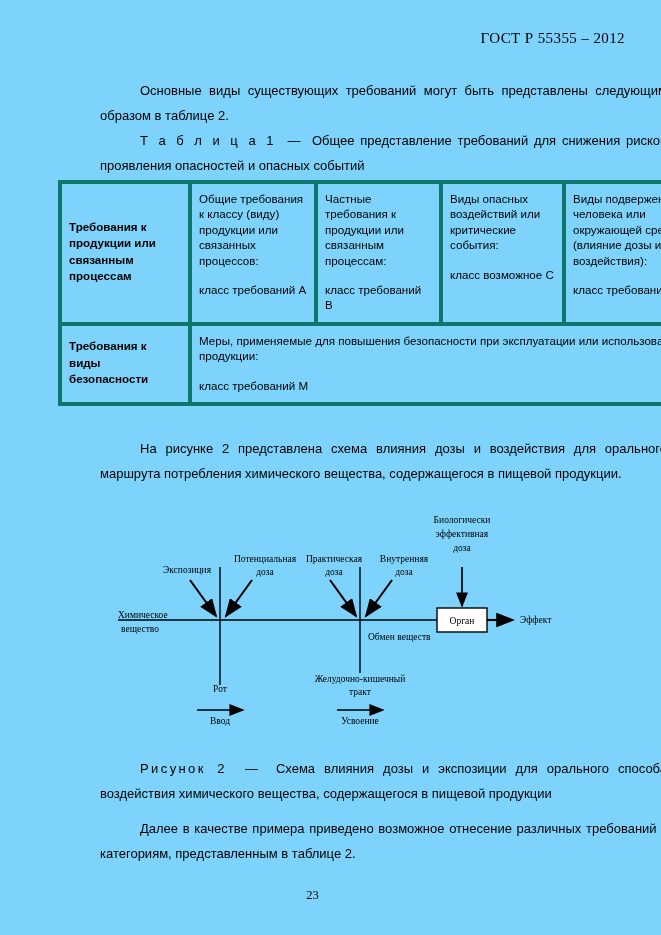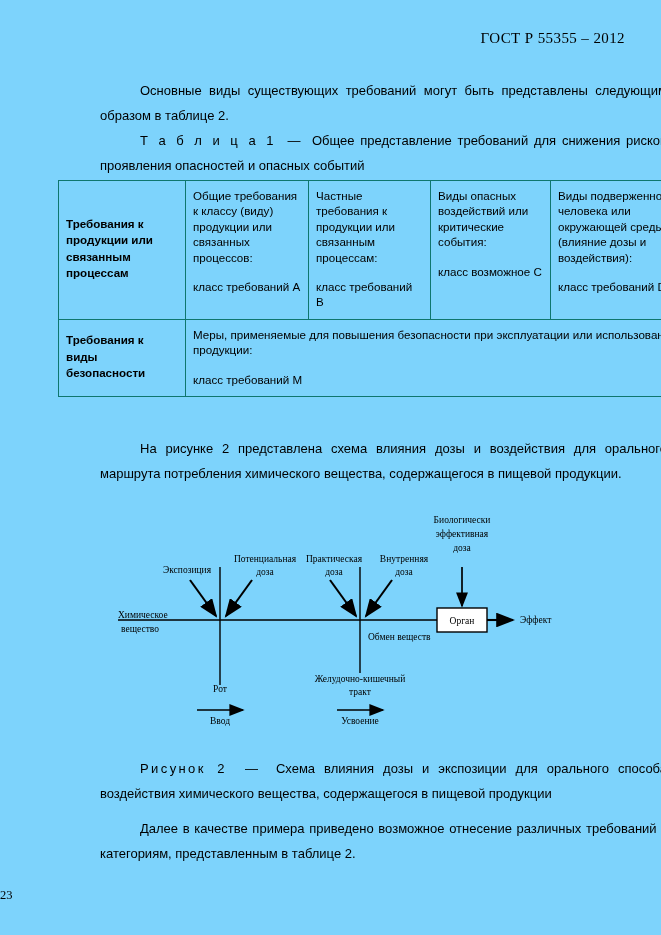--- a/index.html
+++ b/index.html
@@ -52,21 +52,21 @@
     position: absolute;
     left: 58px;
     top: 180px;
     width: 567px;
     border-collapse: collapse;
     table-layout: fixed;
     font-size: 11.6px;
     line-height: 15.4px;
   }
   .req-table td {
-    border: 1px solid #0f766e;
+    border: 4px solid #0f766e;
     vertical-align: top;
     padding: 7px 7px 9px 7px;
   }
   .req-table td.head-cell {
     font-weight: bold;
     vertical-align: middle;
     line-height: 16.5px;
   }
   .cell-block { margin: 0; }
   .cell-gap { height: 14px; }
@@ -85,21 +85,21 @@
     height: 245px;
   }
   .figure svg { display: block; }
 
   
   .page-number {
     position: absolute;
     left: 0;
     top: 888px;
     width: 625px;
-    text-align: left;
+    text-align: center;
     font-family: "Liberation Serif", serif;
     font-size: 12.5px;
   }
 </style>
 </head>
 <body>
 
 <div class="page">
 
   <div class="doc-header">ГОСТ Р 55355 – 2012</div>

